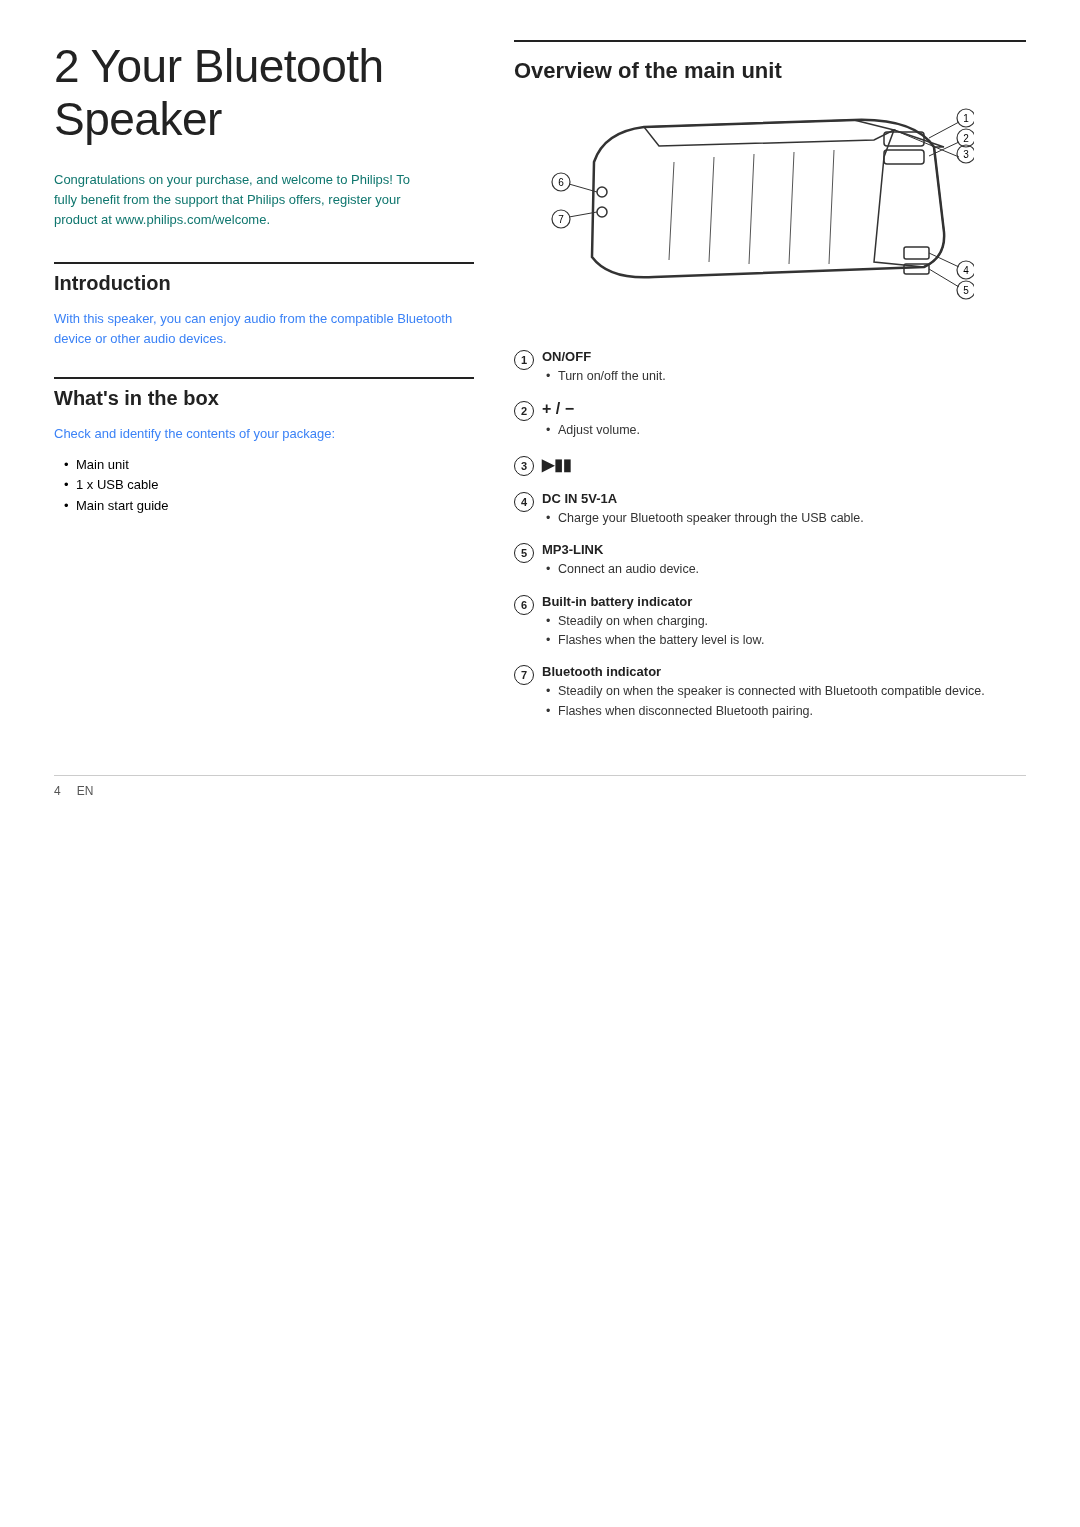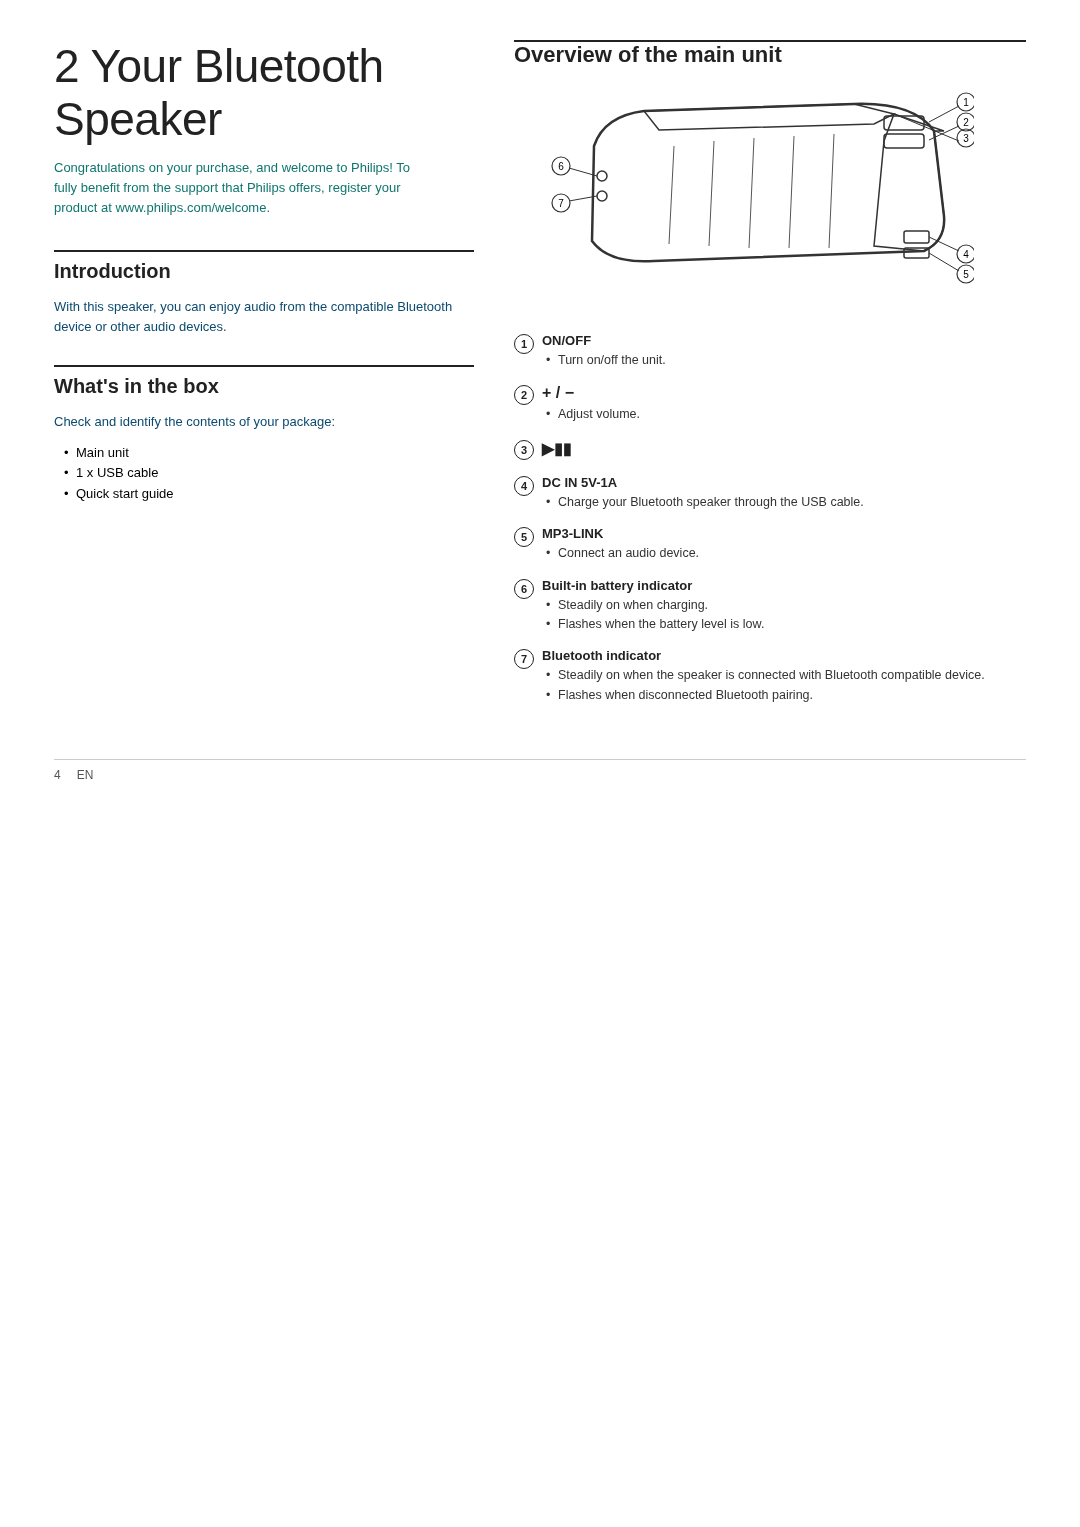--- a/index.html
+++ b/index.html
@@ -25,21 +25,21 @@
     }
 
     .right-col {
       flex: 1;
     }
 
     .chapter-title {
       font-size: 46px;
       font-weight: normal;
       line-height: 1.15;
-      margin-bottom: 12px;
+      margin-bottom: 24px;
       letter-spacing: -0.5px;
     }
 
     .intro-text {
       font-size: 13px;
       line-height: 1.55;
       color: #0f766e;
       margin-bottom: 32px;
       max-width: 380px;
     }
@@ -49,21 +49,21 @@
       font-weight: bold;
       border-top: 2.5px solid #222;
       padding-top: 8px;
       margin-bottom: 14px;
       letter-spacing: 0;
     }
 
     .section-text {
       font-size: 13px;
       line-height: 1.55;
-      color: #0c4a6e;
+      color: #3b82f6;
       margin-bottom: 10px;
     }
 
     .bullet-list {
       list-style: none;
       padding-left: 10px;
       margin-top: 6px;
     }
 
     .bullet-list li {
@@ -79,21 +79,21 @@
       position: absolute;
       left: 0;
       top: 0;
     }
 
     
     .overview-title {
       font-size: 22px;
       font-weight: bold;
       border-top: 2.5px solid #222;
-      padding-top: 0;
+      padding-top: 16px;
       margin-bottom: 18px;
     }
 
     
     .speaker-diagram {
       width: 100%;
       margin-bottom: 24px;
     }
 
     
@@ -185,21 +185,21 @@
       <h2 class="section-title">Introduction</h2>
       <p class="section-text">With this speaker, you can enjoy audio from the compatible Bluetooth device or other audio devices.</p>
     </div>
 
     <div style="margin-top: 28px;">
       <h2 class="section-title">What's in the box</h2>
       <p class="section-text">Check and identify the contents of your package:</p>
       <ul class="bullet-list">
         <li>Main unit</li>
         <li>1 x USB cable</li>
-        <li>Quick start guide</li>
+        <li>Main start guide</li>
       </ul>
     </div>
 
   </div>
 
   <div class="right-col">
 
     <h2 class="overview-title">Overview of the main unit</h2>
 
     <div class="speaker-diagram">

